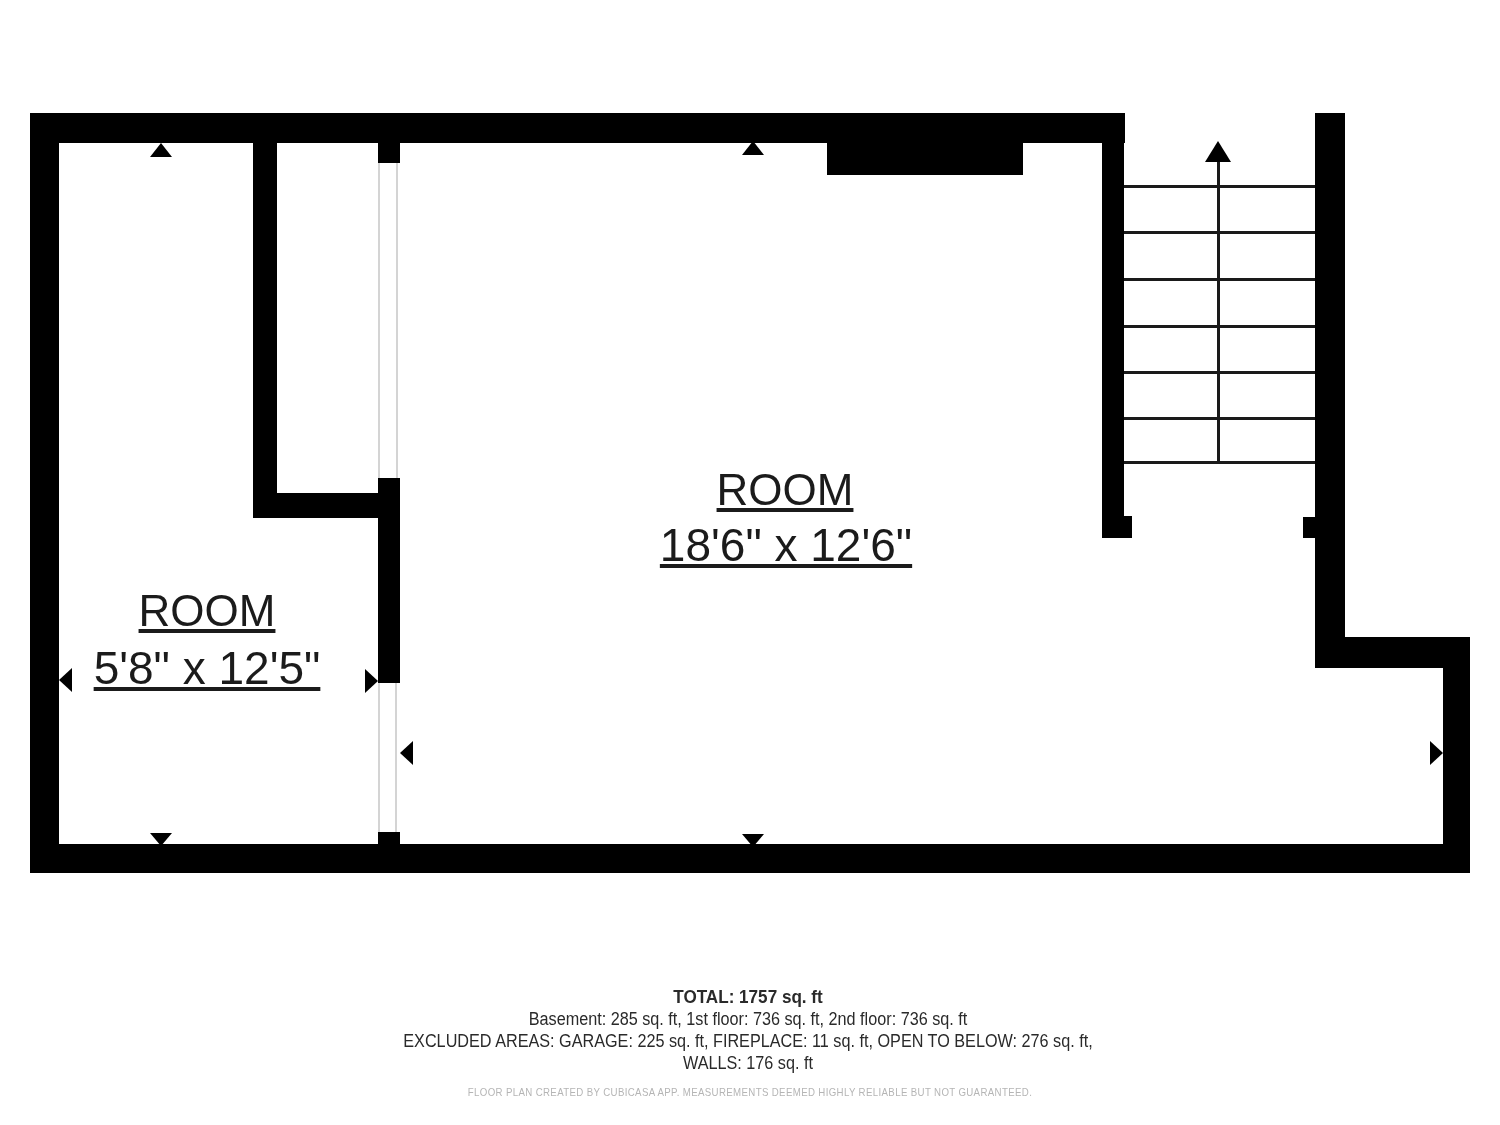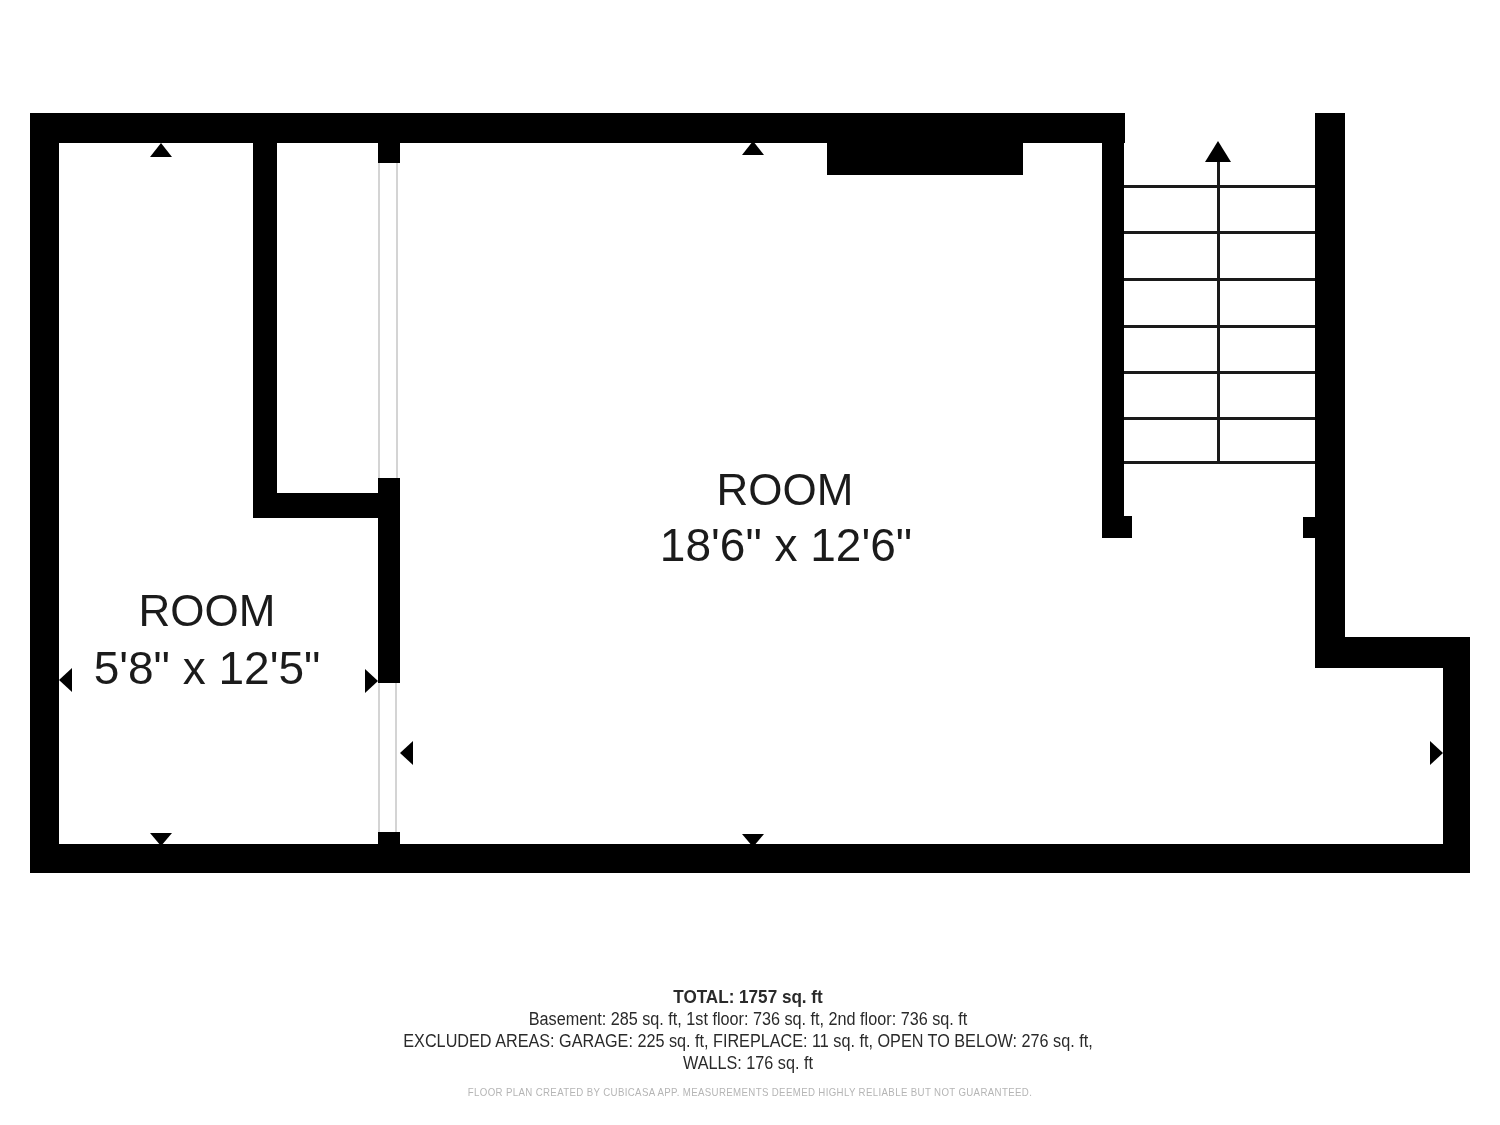--- a/index.html
+++ b/index.html
@@ -18,21 +18,21 @@
   .wall   { position:absolute; background:var(--wall); }
   .opline { position:absolute; width:2px; background:var(--openline); }
   .tread  { position:absolute; left:1124px; width:191px; height:3px; background:#1a1a1a; }
   .stairline { position:absolute; background:#1a1a1a; }
   .tri { position:absolute; width:0; height:0; }
   .tri-up    { border-left:11px solid transparent; border-right:11px solid transparent; border-bottom:14px solid var(--wall); }
   .tri-down  { border-left:11px solid transparent; border-right:11px solid transparent; border-top:13px solid var(--wall); }
   .tri-left  { border-top:12px solid transparent; border-bottom:12px solid transparent; border-right:13px solid var(--wall); }
   .tri-right { border-top:12px solid transparent; border-bottom:12px solid transparent; border-left:13px solid var(--wall); }
   .tri-stair { border-left:13px solid transparent; border-right:13px solid transparent; border-bottom:21px solid var(--wall); }
-  .room-label { position:absolute; transform:translateX(-50%); color:var(--label); white-space:nowrap; text-align:right; line-height:1.15; }
+  .room-label { position:absolute; transform:translateX(-50%); color:var(--label); white-space:nowrap; text-align:right; line-height:1.15;text-decoration:underline; }
   .room-name { font-size:44px; }
   .room-dims { font-size:46px; }
   .summary { position:absolute; left:0; right:4px; top:986px; text-align:center; color:var(--summary); }
   .summary-line { height:22px; line-height:22px; font-size:18px; transform:scaleX(0.9); transform-origin:50% 50%; }
   .summary-total { font-weight:bold; font-size:19px; }
   .disclaimer { position:absolute; left:0; right:0; top:1086px; text-align:center;
                 font-size:11px; color:var(--disclaimer); letter-spacing:0.4px;
                 transform:scaleX(0.88); transform-origin:50% 50%; }
 </style>
 </head>

